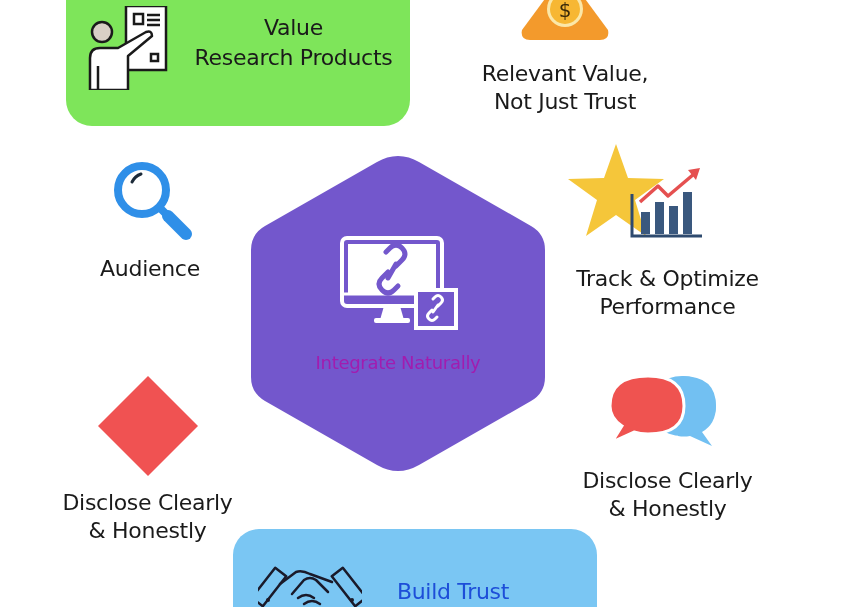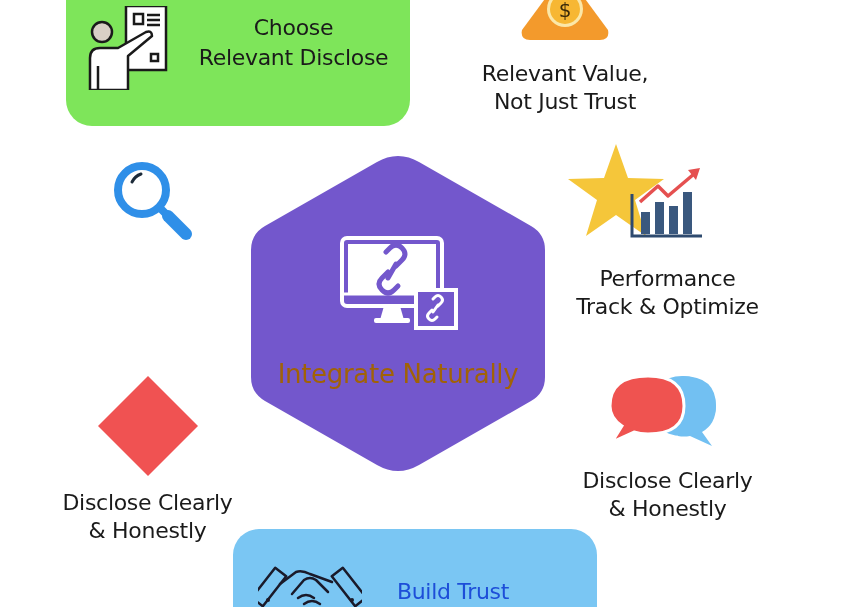--- a/index.html
+++ b/index.html
@@ -33,21 +33,21 @@
   
   #node-research svg { position: absolute; left: 108px; top: 160px; }
   #node-research .label { left: 50px; top: 255px; width: 200px; }
 
   
   #hex {
     left: 249px; top: 152px; width: 298px; height: 323px;
   }
   #hex svg.hexbg { position: absolute; left: 0; top: 0; }
   #hex .icon { position: absolute; left: 91px; top: 84px; }
-  #hex .label { left: 0; top: 208px; width: 298px; font-size: 26px; color: #a16207; }
+  #hex .label { left: 0; top: 197px; width: 298px; font-size: 18px; color: #a21caf; }
 
   
   #node-track svg { position: absolute; left: 566px; top: 142px; }
   #node-track .label { left: 560px; top: 265px; width: 215px; }
 
   
   #node-disclose-left svg { position: absolute; left: 96px; top: 374px; }
   #node-disclose-left .label { left: 45px; top: 489px; width: 205px; }
 
   
@@ -72,22 +72,22 @@
     <rect x="46" y="8" width="9" height="10" fill="none" stroke="#1a1a1a" stroke-width="2.5"></rect>
     <line x1="59" y1="9" x2="72" y2="9" stroke="#1a1a1a" stroke-width="2.5"></line>
     <line x1="59" y1="14" x2="72" y2="14" stroke="#1a1a1a" stroke-width="2.5"></line>
     <line x1="59" y1="19" x2="72" y2="19" stroke="#1a1a1a" stroke-width="2.5"></line>
     <rect x="63" y="48" width="7" height="7" fill="none" stroke="#1a1a1a" stroke-width="2.5"></rect>
     <circle cx="14" cy="26" r="10" fill="#d9cfc6" stroke="#1a1a1a" stroke-width="2.5"></circle>
     <path d="M2 84 V52 Q2 42 12 42 H30 L58 26 Q64 24 64 30 L40 50 V84 Z" fill="#ffffff" stroke="#1a1a1a" stroke-width="2.5" stroke-linejoin="round"></path>
     <line x1="10" y1="60" x2="10" y2="84" stroke="#1a1a1a" stroke-width="2.5"></line>
   </svg>
   <div class="label">
-    <div>Choose</div>
-    <div>Relevant Disclose</div>
+    <div>Value</div>
+    <div>Research Products</div>
   </div>
 </div>
 
 <div id="node-value">
   <svg width="90" height="50" viewBox="0 0 90 50">
     <path d="M30 0 H60 L88 38 Q90 48 80 48 H10 Q0 48 2 38 Z" fill="#f39a2c"></path>
     <circle cx="45" cy="17" r="18" fill="#fbe7a8"></circle>
     <circle cx="45" cy="17" r="15" fill="#f7b733"></circle>
     <text x="45" y="25" text-anchor="middle" font-family="DejaVu Sans, sans-serif" font-size="20" fill="#3a2a0a">$</text>
   </svg>
@@ -98,20 +98,21 @@
 </div>
 
 <div id="node-research">
   <svg width="90" height="82" viewBox="0 0 90 82">
     <circle cx="34" cy="30" r="24" fill="#ffffff" stroke="#2f8fe8" stroke-width="8"></circle>
     <path d="M24 22 Q27 16 33 14" fill="none" stroke="#1d2b3a" stroke-width="3" stroke-linecap="round"></path>
     <line x1="52" y1="48" x2="58" y2="54" stroke="#2f8fe8" stroke-width="8"></line>
     <line x1="60" y1="56" x2="78" y2="74" stroke="#2f8fe8" stroke-width="12" stroke-linecap="round"></line>
   </svg>
   <div class="label">
+    <div>Audience</div>
   </div>
 </div>
 
 <div id="hex" class="abs">
   <svg class="hexbg" width="298" height="323" viewBox="0 0 298 323">
     <path d="M149 4 Q160 4 170 10 L282 74 Q296 82 296 98 V225 Q296 241 282 249 L170 313 Q149 325 128 313 L16 249 Q2 241 2 225 V98 Q2 82 16 74 L128 10 Q138 4 149 4 Z" fill="#7357cc"></path>
   </svg>
   <svg class="icon" width="120" height="95" viewBox="0 0 120 95">
     <rect x="2" y="2" width="100" height="68" rx="5" fill="none" stroke="#ffffff" stroke-width="4"></rect>
     <rect x="8" y="8" width="88" height="50" fill="#ffffff"></rect>
@@ -139,22 +140,22 @@
     <polygon points="50,2 62,36 98,37 69,58 80,94 50,73 20,94 31,58 2,37 38,36" fill="#f5c63a"></polygon>
     <polyline points="66,52 66,94 136,94" fill="none" stroke="#2e4a6e" stroke-width="3"></polyline>
     <rect x="75" y="70" width="9" height="22" fill="#3a587e"></rect>
     <rect x="89" y="60" width="9" height="32" fill="#3a587e"></rect>
     <rect x="103" y="64" width="9" height="28" fill="#3a587e"></rect>
     <rect x="117" y="50" width="9" height="42" fill="#3a587e"></rect>
     <polyline points="74,60 92,44 102,54 128,32" fill="none" stroke="#e55050" stroke-width="3.5" stroke-linejoin="round"></polyline>
     <polygon points="134,26 122,28 130,38" fill="#e55050"></polygon>
   </svg>
   <div class="label">
+    <div>Track &amp; Optimize</div>
     <div>Performance</div>
-    <div>Track &amp; Optimize</div>
   </div>
 </div>
 
 <div id="node-disclose-left">
   <svg width="104" height="104" viewBox="0 0 104 104">
     <polygon points="52,2 102,52 52,102 2,52" fill="#f05252"></polygon>
   </svg>
   <div class="label">
     <div>Disclose Clearly</div>
     <div>&amp; Honestly</div>

